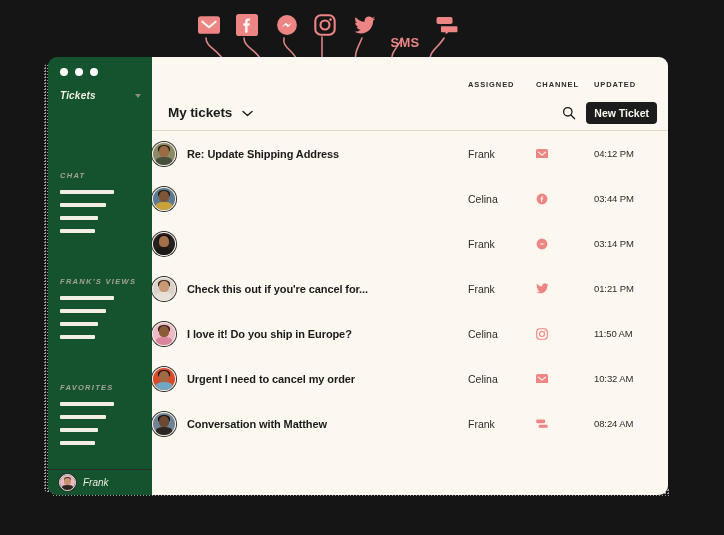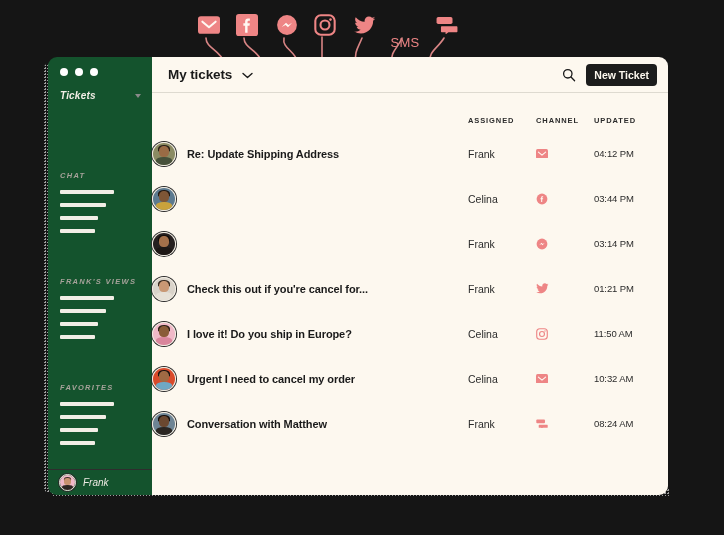--- a/index.html
+++ b/index.html
@@ -34,21 +34,21 @@
     width: 34px;
     height: 30px;
     display: flex;
     align-items: center;
     justify-content: center;
   }
   .chan svg { display: block; }
   .sms-text {
     color: #EE8585;
     font-size: 13px;
-    font-weight: normal;
+    font-weight: bold;
     letter-spacing: 0.2px;
     line-height: 1;
     margin-top: 35px;
   }
 
   
   #connectors {
     position: absolute;
     left: 186px;
     top: 36px;
@@ -412,45 +412,45 @@
           <span class="hair" style="background:#3A2A22"></span>
           <span class="head" style="background:#C8926F"></span>
           <span class="body" style="background:#2E2622"></span>
         </span>
         <span id="footer-user-name">Frank</span>
       </div>
     </div>
 
     <div id="main">
 
+      <div id="table-head">
+        <span class="col-subject"></span>
+        <span class="col-assigned">ASSIGNED</span>
+        <span class="col-channel">CHANNEL</span>
+        <span class="col-updated">UPDATED</span>
+      </div>
+
       <div id="topbar">
         <span id="view-title">My tickets</span>
         <svg id="view-caret" width="11" height="7" viewBox="0 0 11 7">
           <path d="M1 1.5 L5.5 5.5 L10 1.5" fill="none" stroke="#1A1A1A" stroke-width="1.4" stroke-linecap="round" stroke-linejoin="round"></path>
         </svg>
 
         <span id="topbar-spacer"></span>
 
         <span id="search-button">
           <svg width="14" height="14" viewBox="0 0 14 14">
             <circle cx="5.8" cy="5.8" r="4.2" fill="none" stroke="#1A1A1A" stroke-width="1.3"></circle>
             <line x1="9" y1="9" x2="12.6" y2="12.8" stroke="#1A1A1A" stroke-width="1.3" stroke-linecap="round"></line>
           </svg>
         </span>
 
         <span id="new-ticket-button">New Ticket</span>
       </div>
 
-      <div id="table-head">
-        <span class="col-subject"></span>
-        <span class="col-assigned">ASSIGNED</span>
-        <span class="col-channel">CHANNEL</span>
-        <span class="col-updated">UPDATED</span>
-      </div>
-
       <div id="ticket-list">
           <div class="ticket-row">
             <div class="subject-cell">
               <span class="ava">
                 <span class="bg" style="background:#8B8B63"></span>
                 <span class="hair" style="background:#2A2118"></span>
                 <span class="head" style="background:#9A6B45"></span>
                 <span class="body" style="background:#46503A"></span>
               </span>
               <span class="subject-text">Re: Update Shipping Address</span>

